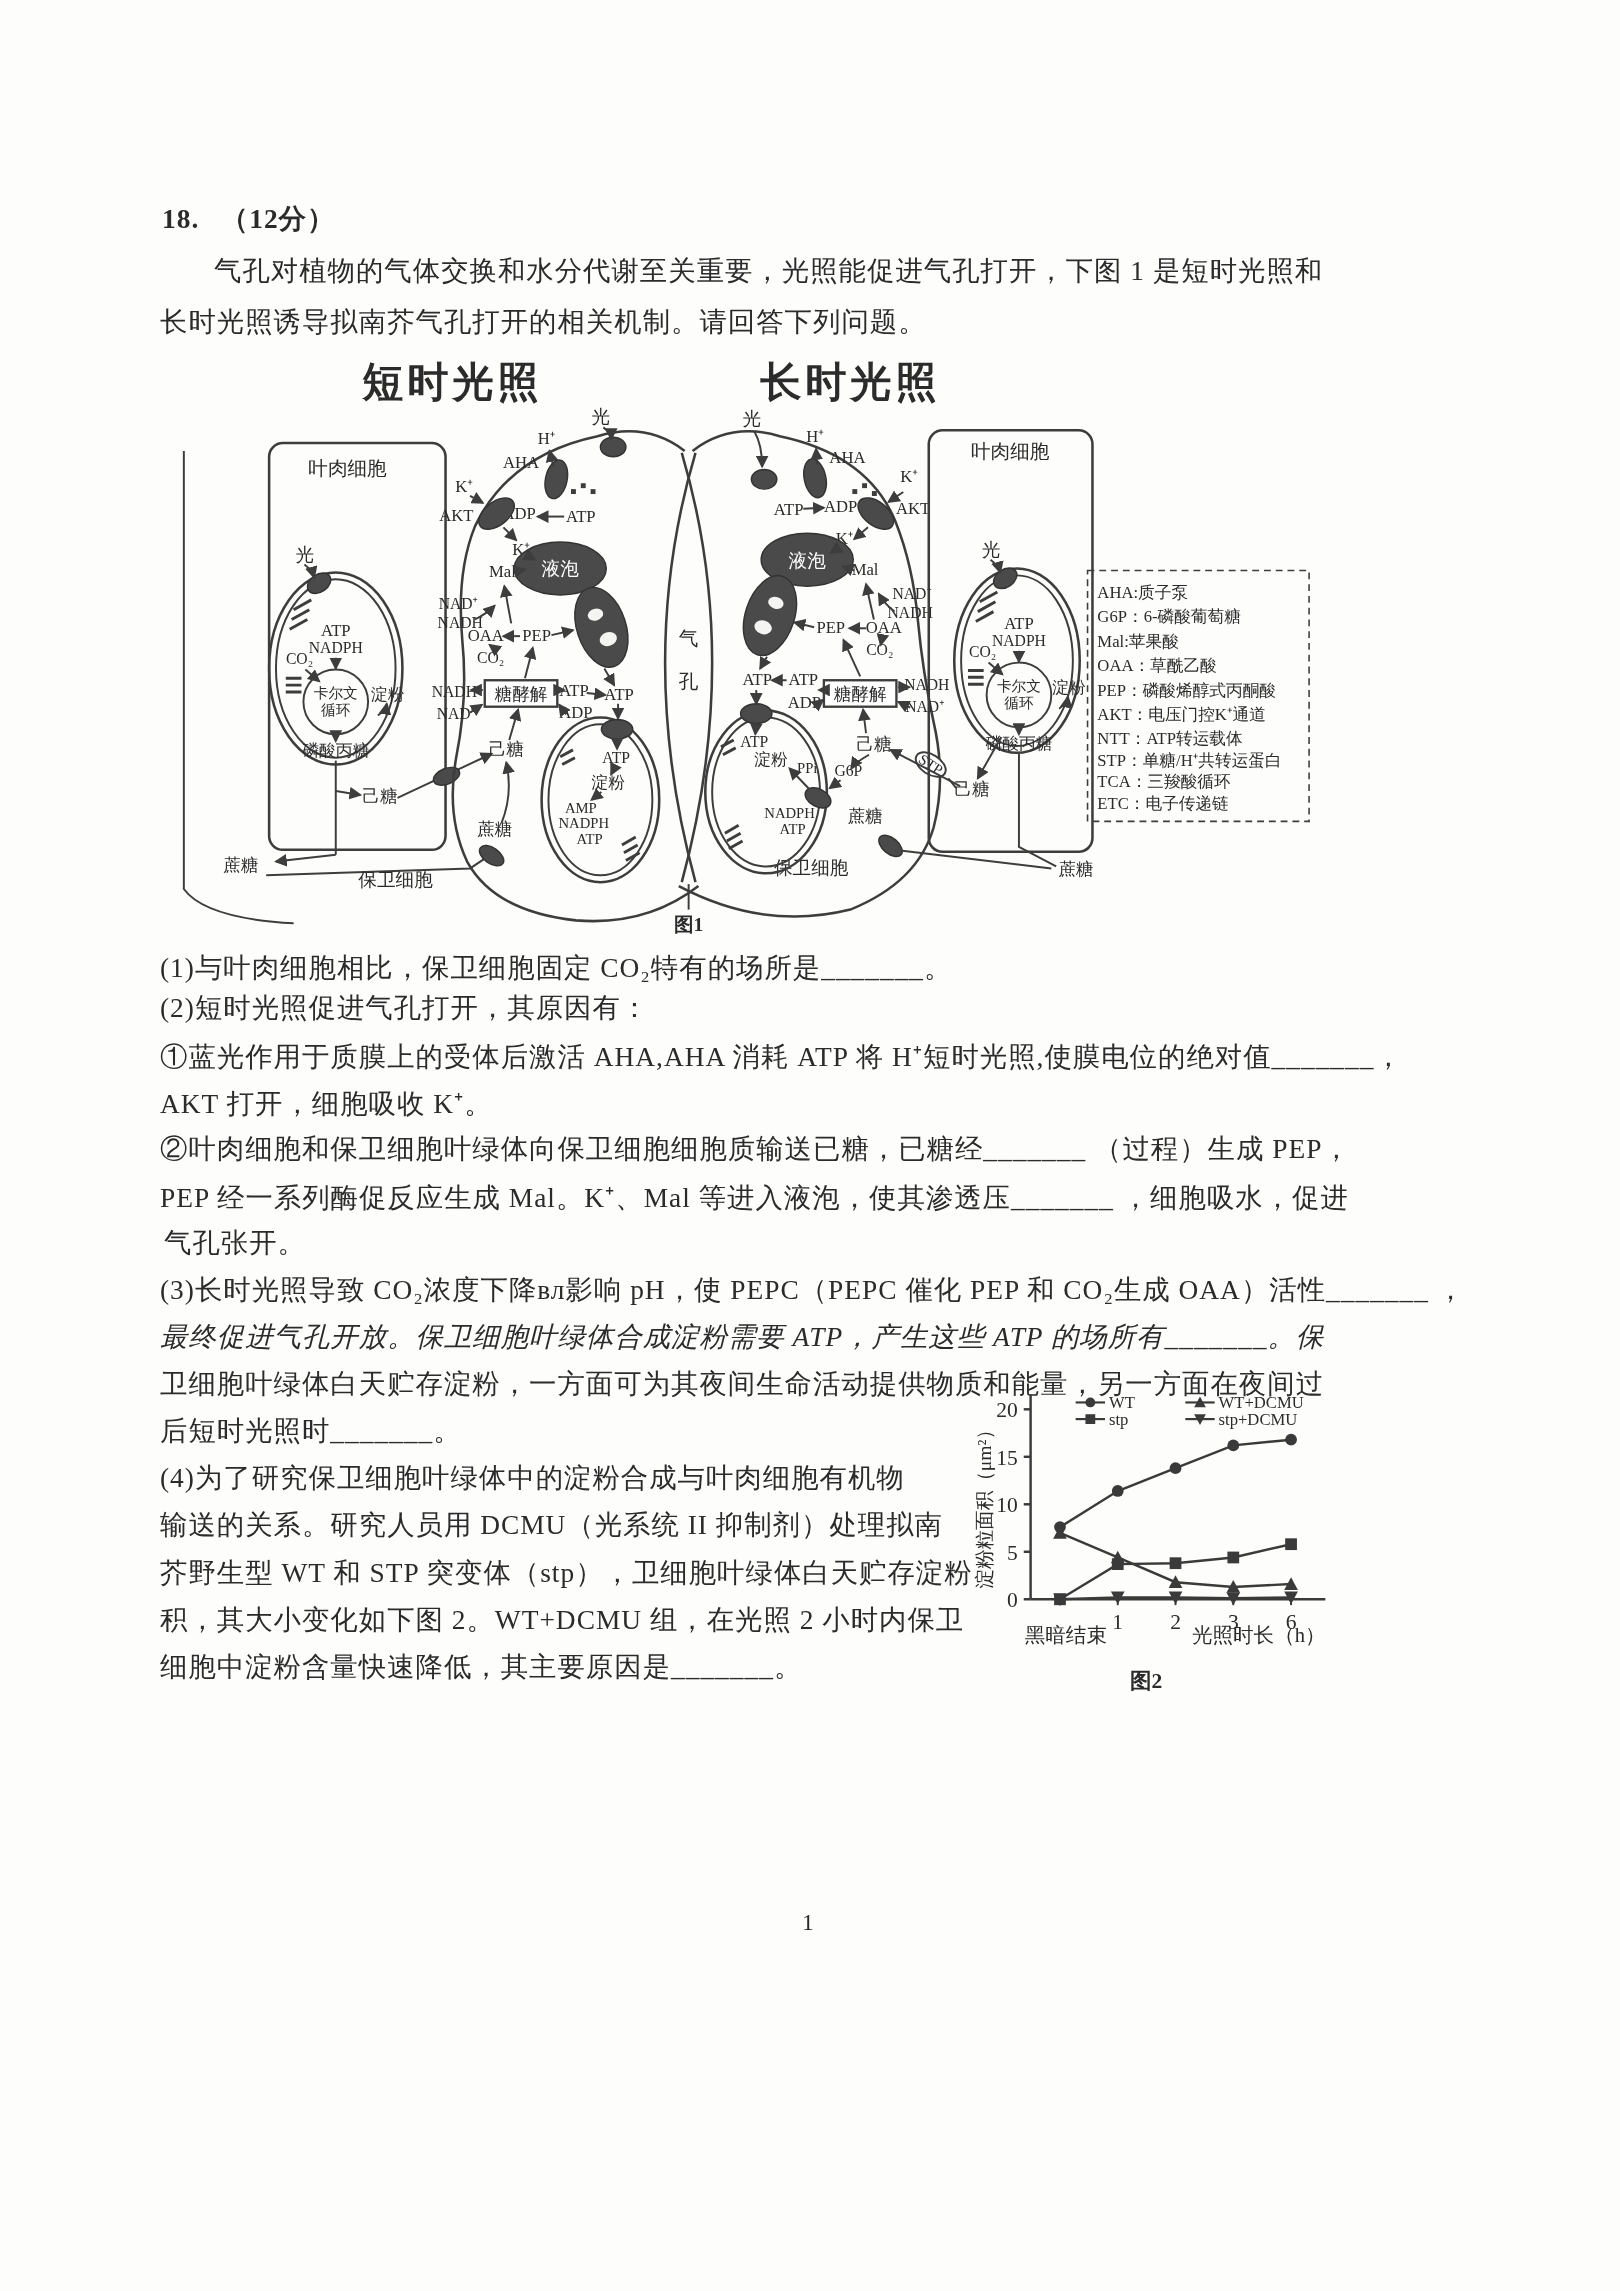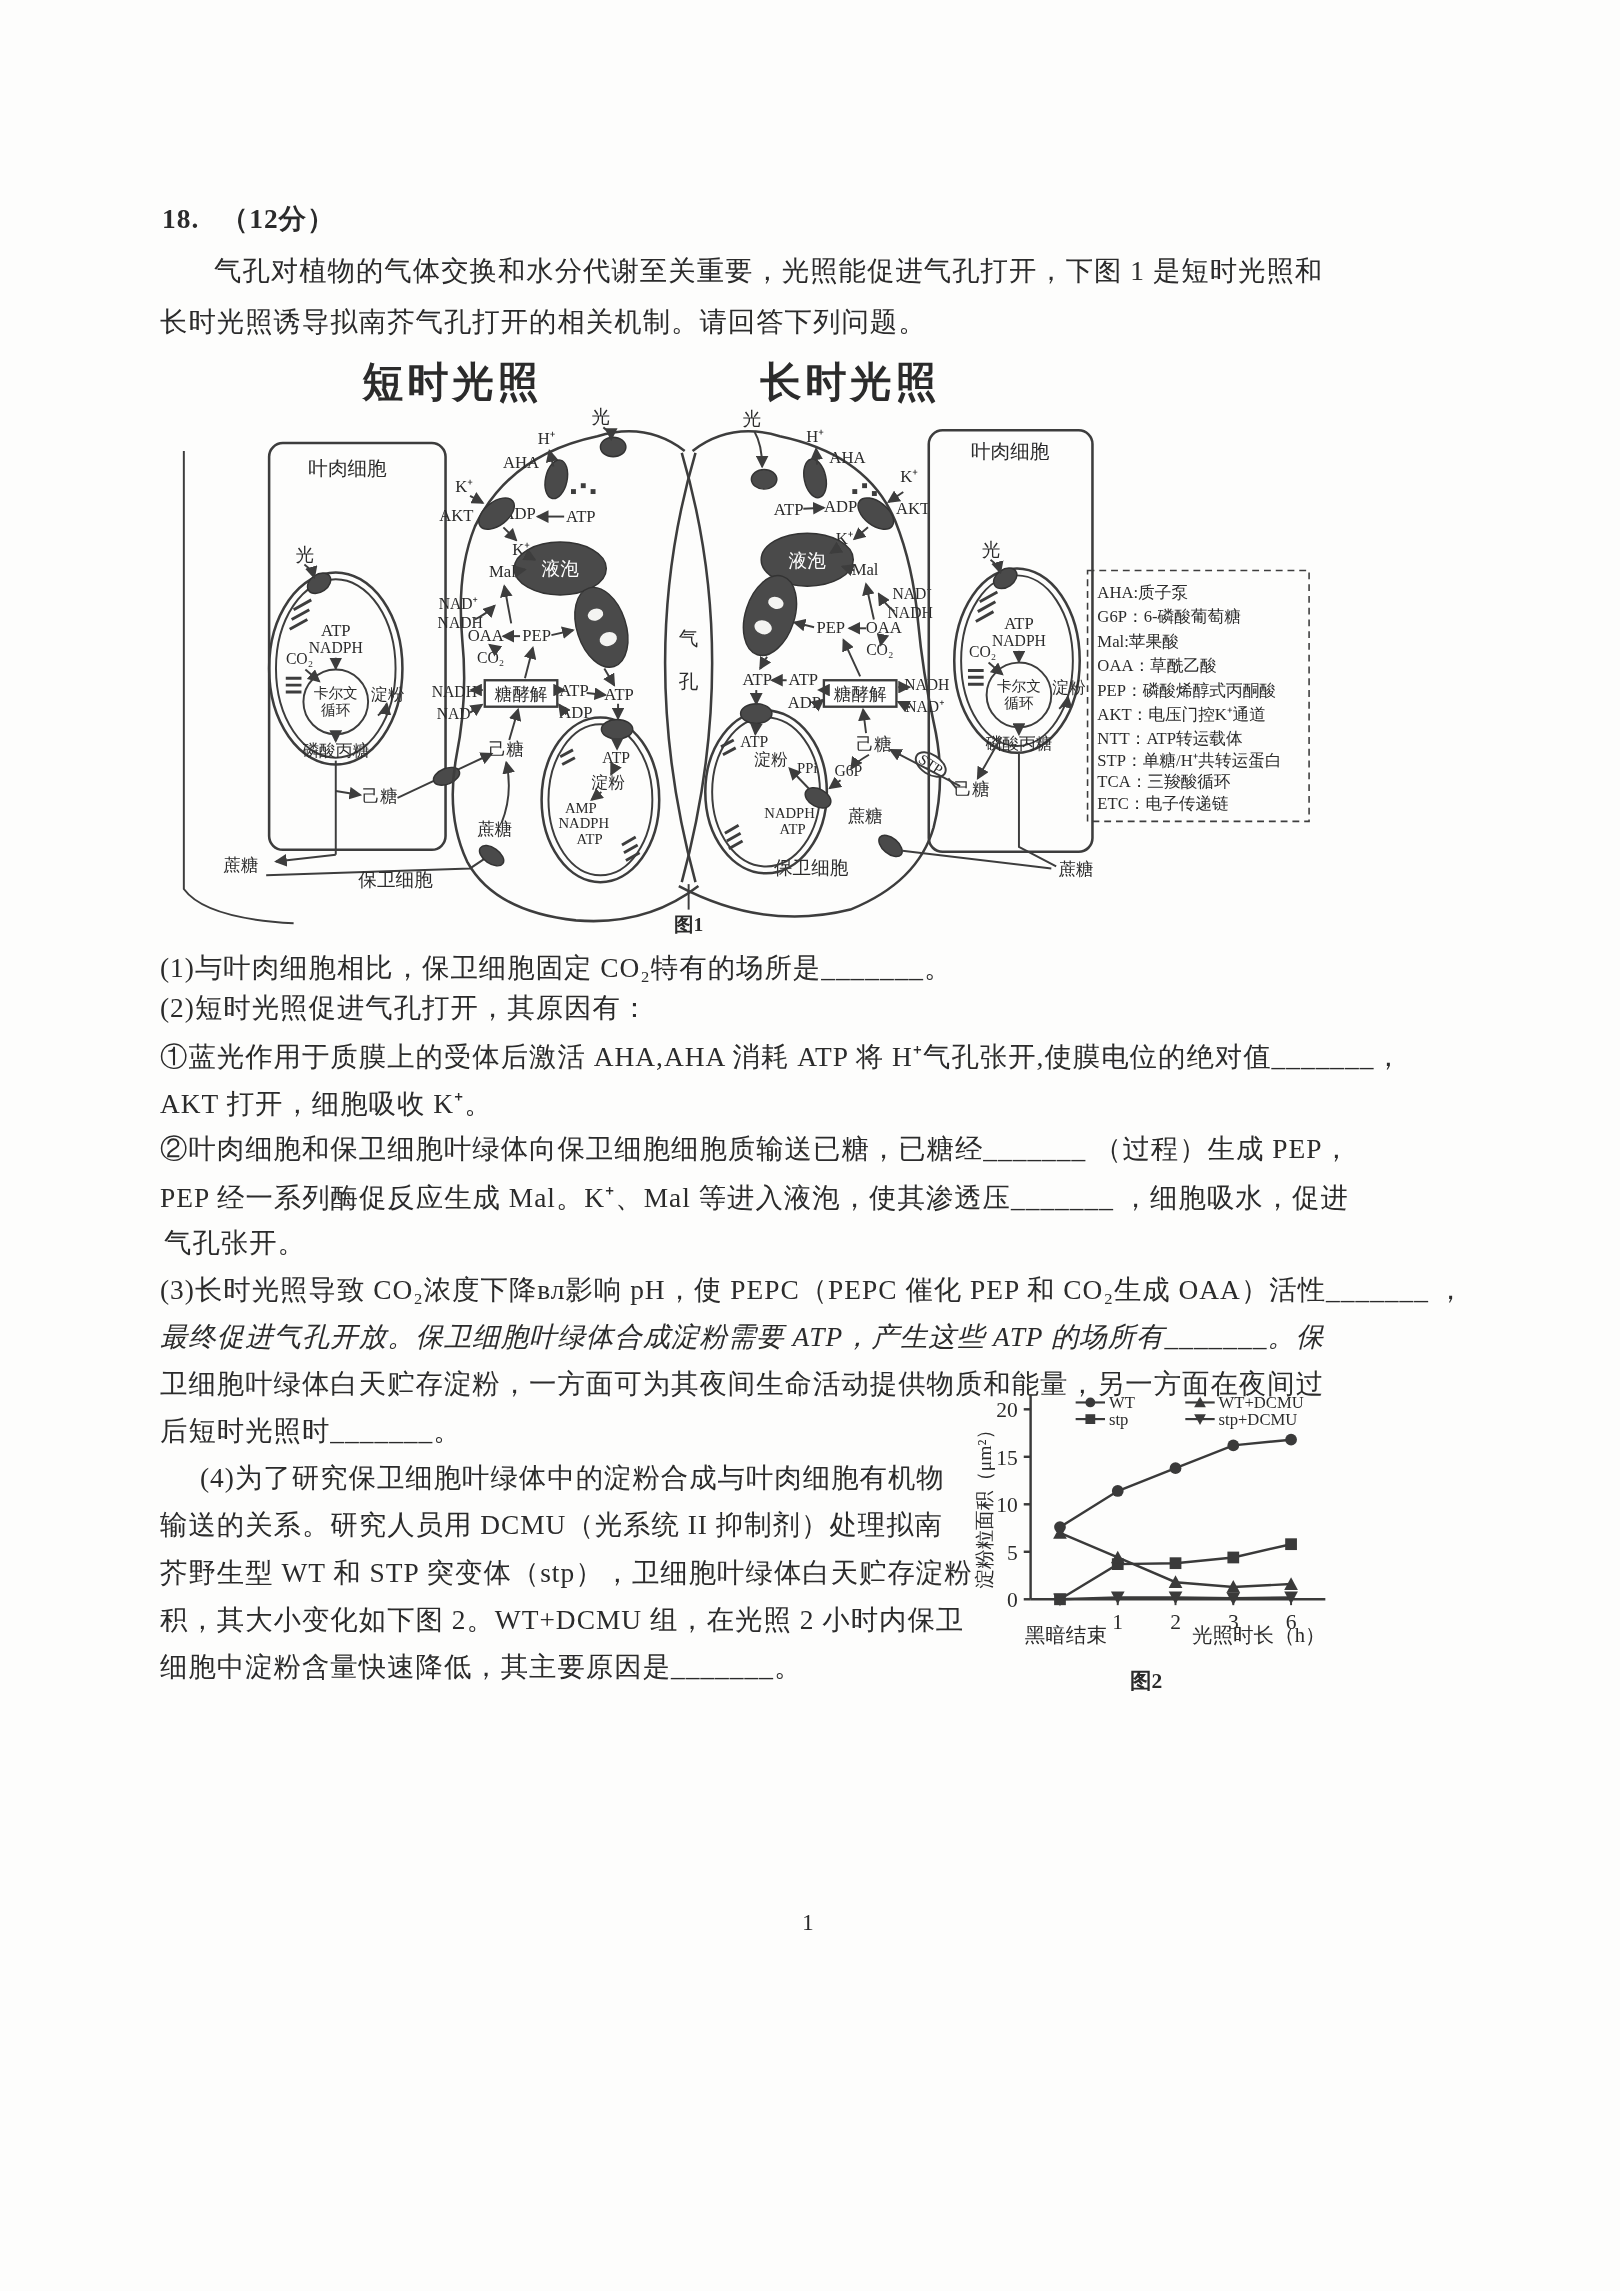--- a/index.html
+++ b/index.html
@@ -303,30 +303,30 @@
     <text x="940" y="383" class="f17">AKT：电压门控K⁺通道</text>
     <text x="940" y="407" class="f17">NTT：ATP转运载体</text>
     <text x="940" y="429" class="f17">STP：单糖/H⁺共转运蛋白</text>
     <text x="940" y="451" class="f17">TCA：三羧酸循环</text>
     <text x="940" y="473" class="f17">ETC：电子传递链</text>
   </g>
 </svg>
 
 <div class="abs q" style="left:160px;top:943px;margin-top:7px;">(1)与叶肉细胞相比，保卫细胞固定 CO₂特有的场所是_______。</div>
 <div class="abs q" style="left:160px;top:990px;">(2)短时光照促进气孔打开，其原因有：</div>
-<div class="abs q" style="left:160px;top:1037px;">①蓝光作用于质膜上的受体后激活 AHA,AHA 消耗 ATP 将 H⁺气孔张开,使膜电位的绝对值_______，</div>
+<div class="abs q" style="left:160px;top:1037px;">①蓝光作用于质膜上的受体后激活 AHA,AHA 消耗 ATP 将 H⁺短时光照,使膜电位的绝对值_______，</div>
 <div class="abs q" style="left:160px;top:1084px;text-align:right;">AKT 打开，细胞吸收 K⁺。</div>
 <div class="abs q" style="left:160px;top:1131px;">②叶肉细胞和保卫细胞叶绿体向保卫细胞细胞质输送已糖，已糖经_______ （过程）生成 PEP，</div>
 <div class="abs q" style="left:160px;top:1178px;">PEP 经一系列酶促反应生成 Mal。K⁺、Mal 等进入液泡，使其渗透压_______ ，细胞吸水，促进</div>
 <div class="abs q" style="left:164px;top:1225px;text-align:right;">气孔张开。</div>
 <div class="abs q" style="left:160px;top:1272px;">(3)长时光照导致 CO₂浓度下降вл影响 pH，使 PEPC（PEPC 催化 PEP 和 CO₂生成 OAA）活性_______ ，</div>
 <div class="abs q" style="left:160px;top:1319px;font-style:italic;">最终促进气孔开放。保卫细胞叶绿体合成淀粉需要 ATP，产生这些 ATP 的场所有_______。保</div>
 <div class="abs q" style="left:160px;top:1366px;">卫细胞叶绿体白天贮存淀粉，一方面可为其夜间生命活动提供物质和能量，另一方面在夜间过</div>
 <div class="abs q" style="left:160px;top:1413px;">后短时光照时_______。</div>
-<div class="abs q" style="left:160px;top:1460px;margin-left:40px;">(4)为了研究保卫细胞叶绿体中的淀粉合成与叶肉细胞有机物</div>
+<div class="abs q" style="left:160px;top:1460px;">(4)为了研究保卫细胞叶绿体中的淀粉合成与叶肉细胞有机物</div>
 <div class="abs q" style="left:160px;top:1507px;">输送的关系。研究人员用 DCMU（光系统 II 抑制剂）处理拟南</div>
 <div class="abs q" style="left:160px;top:1555px;">芥野生型 WT 和 STP 突变体（stp），卫细胞叶绿体白天贮存淀粉</div>
 <div class="abs q" style="left:160px;top:1602px;">积，其大小变化如下图 2。WT+DCMU 组，在光照 2 小时内保卫</div>
 <div class="abs q" style="left:160px;top:1649px;">细胞中淀粉含量快速降低，其主要原因是_______。</div>
 
 <div class="abs" style="left:965px;top:1365px;">
   <svg id="fig2-svg" width="470" height="353" viewBox="0 0 480 360">
       <line x1="67" y1="30" x2="67" y2="239" stroke="#3a3a3a" stroke-width="2.5"></line>
       <line x1="67" y1="239" x2="368" y2="239" stroke="#3a3a3a" stroke-width="2.5"></line>
       <line x1="60" y1="239" x2="67" y2="239" stroke="#3a3a3a" stroke-width="2.5"></line>

